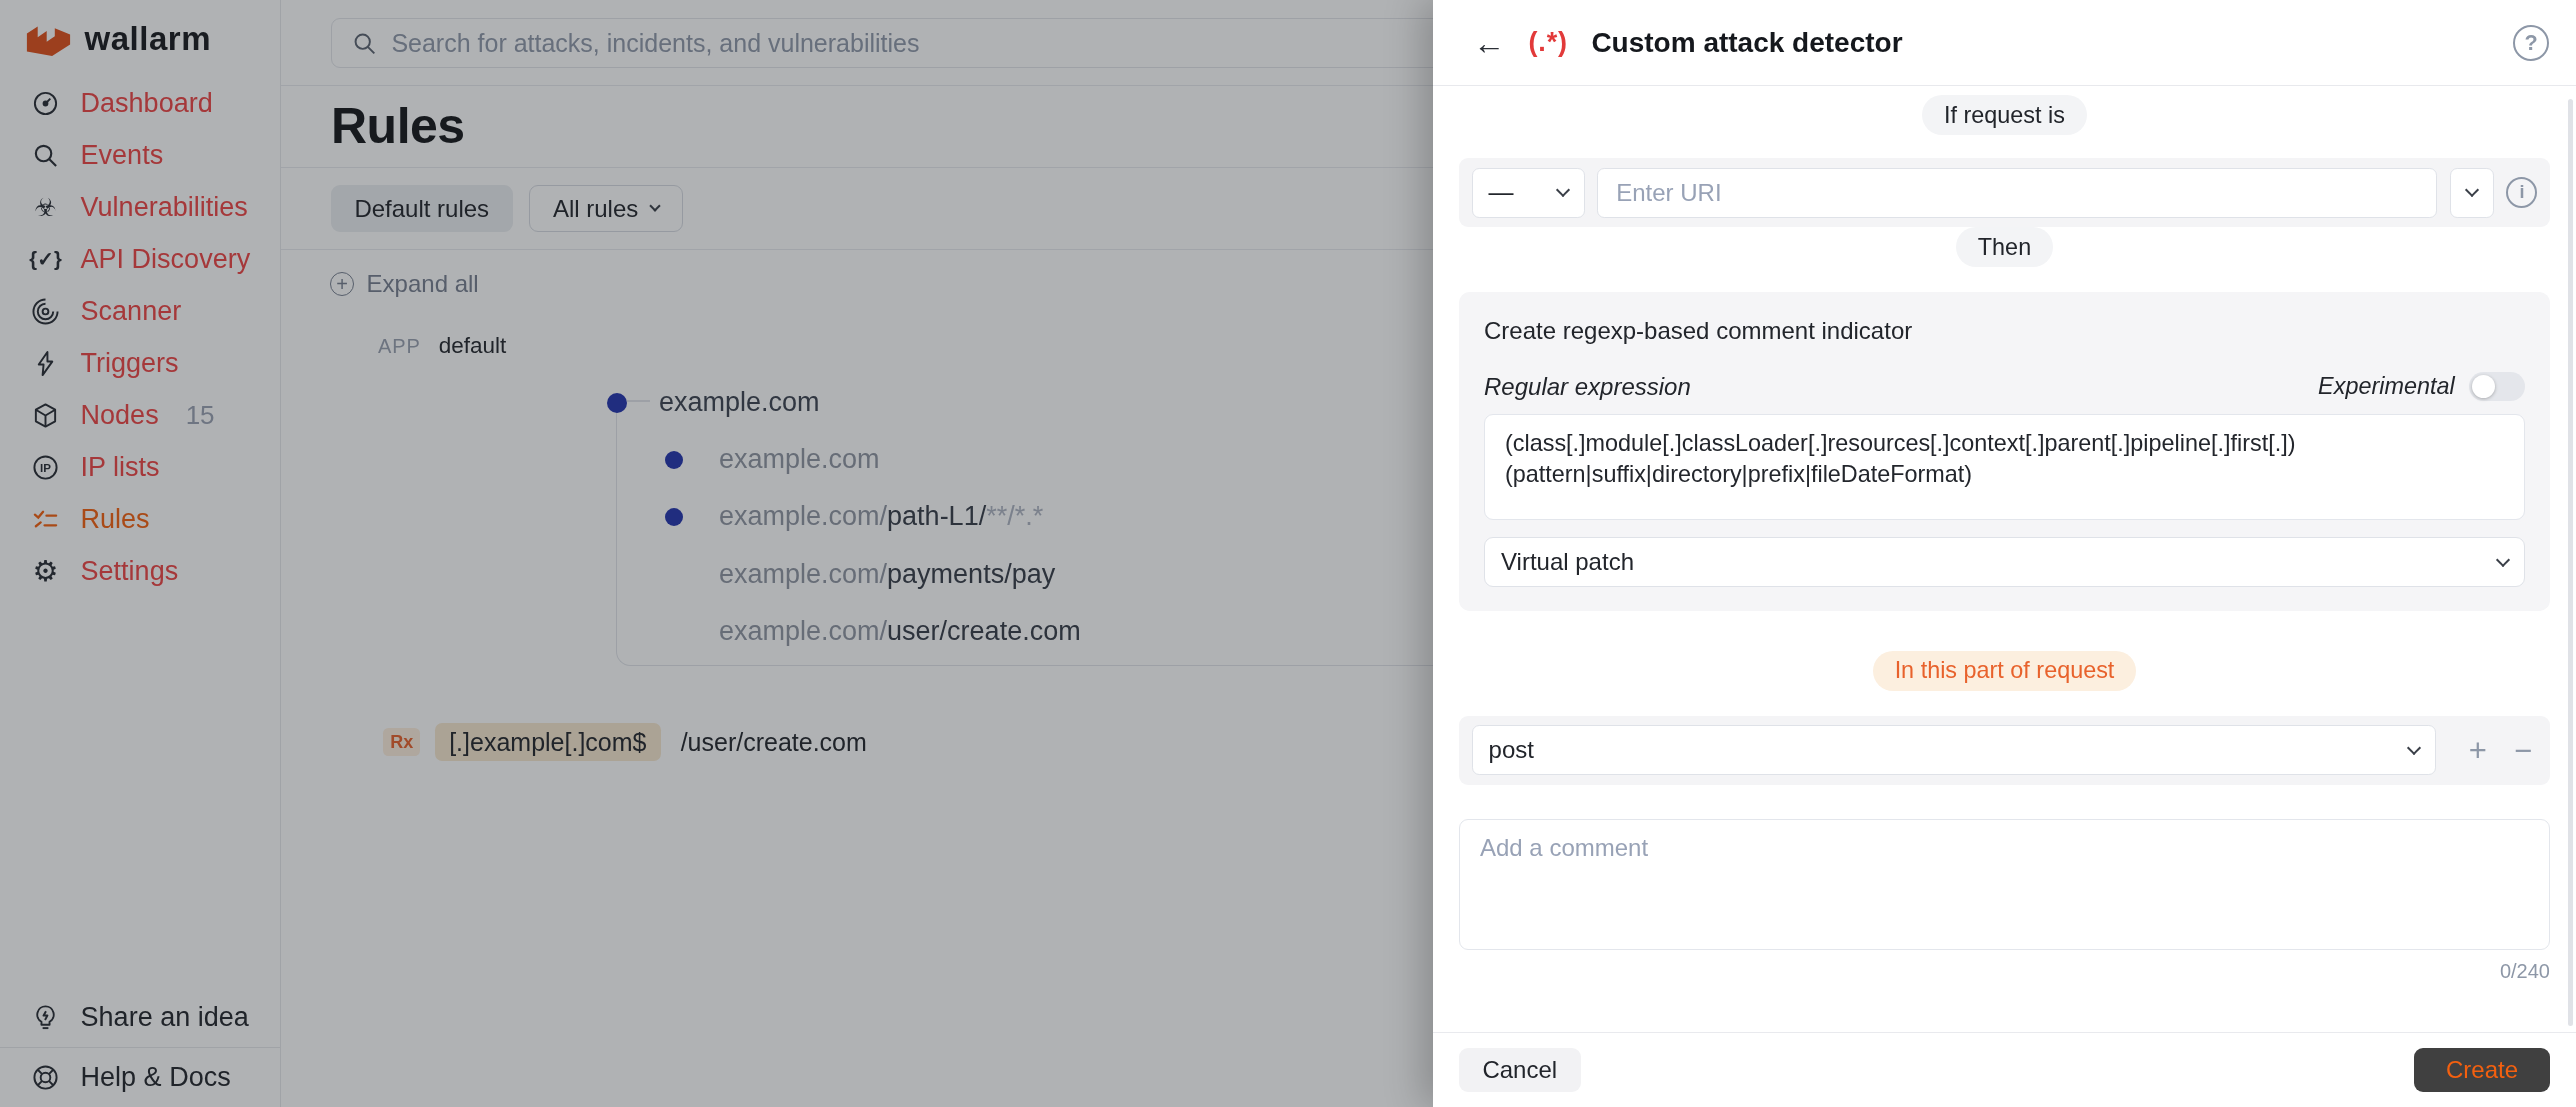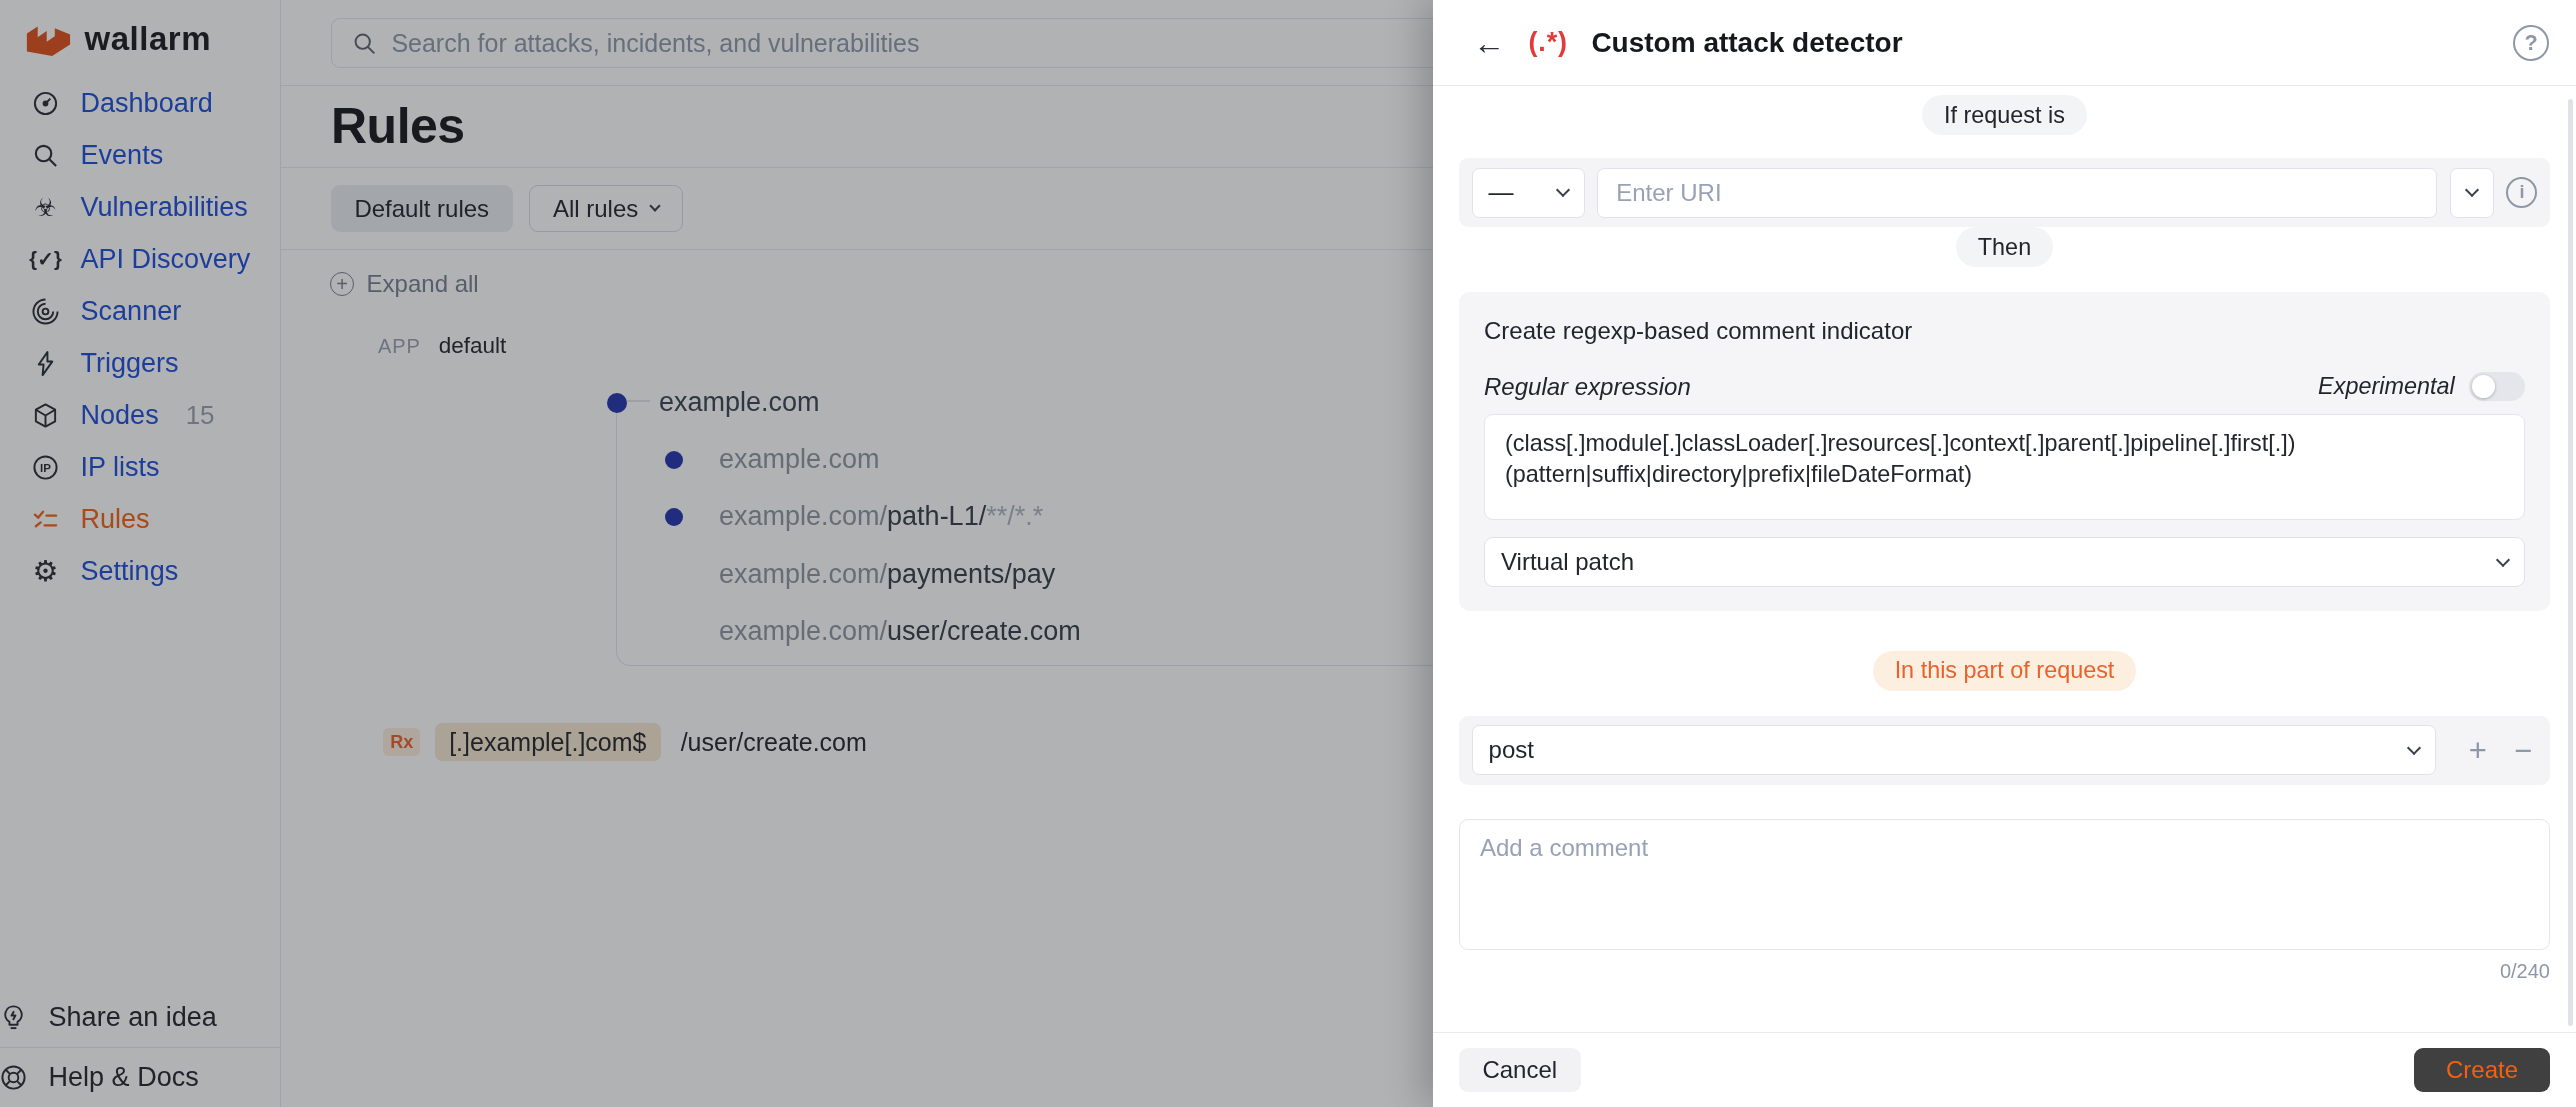--- a/index.html
+++ b/index.html
@@ -14,26 +14,26 @@
 
   
   #app-left { position: absolute; left: 0; top: 0; width: 1433px; height: 1107px; background: #fff; }
 
   #sidebar { position: absolute; left: 0; top: 0; width: 281px; height: 1107px; border-right: 0.9px solid #e7e8ec; background: #fff; }
   #logo { position: absolute; left: 25px; top: 20px; display: flex; align-items: center; gap: 12.6px; }
   #logo .logo-text { font-size: 33px; font-weight: 700; letter-spacing: 0.5px; color: #17191e; }
   #nav { position: absolute; left: 0; top: 77px; width: 100%; }
   .nav-item { height: 52px; display: flex; align-items: center; padding-left: 32px; gap: 21.6px; cursor: pointer; }
   .nav-item .nicon { width: 27px; height: 27px; display: flex; align-items: center; justify-content: center; color: #272b33; flex: 0 0 27px; font-size: 25px; line-height: 1; }
-  .nav-item .nlabel { font-size: 27px; color: #1d4ed8; }
+  .nav-item .nlabel { font-size: 27px; color: #ef4444; }
   .nav-item .nbadge { font-size: 26px; color: #9aa1b2; margin-left: 5.4px; }
   .nav-item.active .nlabel { color: #f4600f; }
   .nav-item.active .nicon { color: #f4600f; }
   #sidebar-footer { position: absolute; left: 0; bottom: 0; width: 100%; }
-  .sfoot-item { height: 59px; display: flex; align-items: center; gap: 21.6px; cursor: pointer; }
+  .sfoot-item { height: 59px; display: flex; align-items: center; padding-left: 32px; gap: 21.6px; cursor: pointer; }
   .sfoot-item .nicon { width: 27px; height: 27px; color: #272b33; }
   .sfoot-item .nlabel { font-size: 27px; color: #23262c; }
   .sfoot-divider { height: 0.9px; background: #e7e8ec; width: 100%; }
 
   #topbar { position: absolute; left: 281px; top: 0; width: 1152px; height: 86px; border-bottom: 0.9px solid #e9eaee; background: #fff; }
   #search-box { position: absolute; left: 50px; top: 18px; width: 1890px; height: 50px; border: 1.8px solid #e3e5ea; border-radius: 9px; background: #fff; display: flex; align-items: center; padding-left: 20px; gap: 14.4px; }
   #search-box .ph { font-size: 25px; color: #8f98a9; }
 
   #main { position: absolute; left: 281px; top: 86px; width: 1152px; height: 1021px; background: #fff; }
   #page-title { position: absolute; left: 50px; top: 10.8px; font-size: 50px; font-weight: 800; color: #14161a; letter-spacing: -0.5px; }

